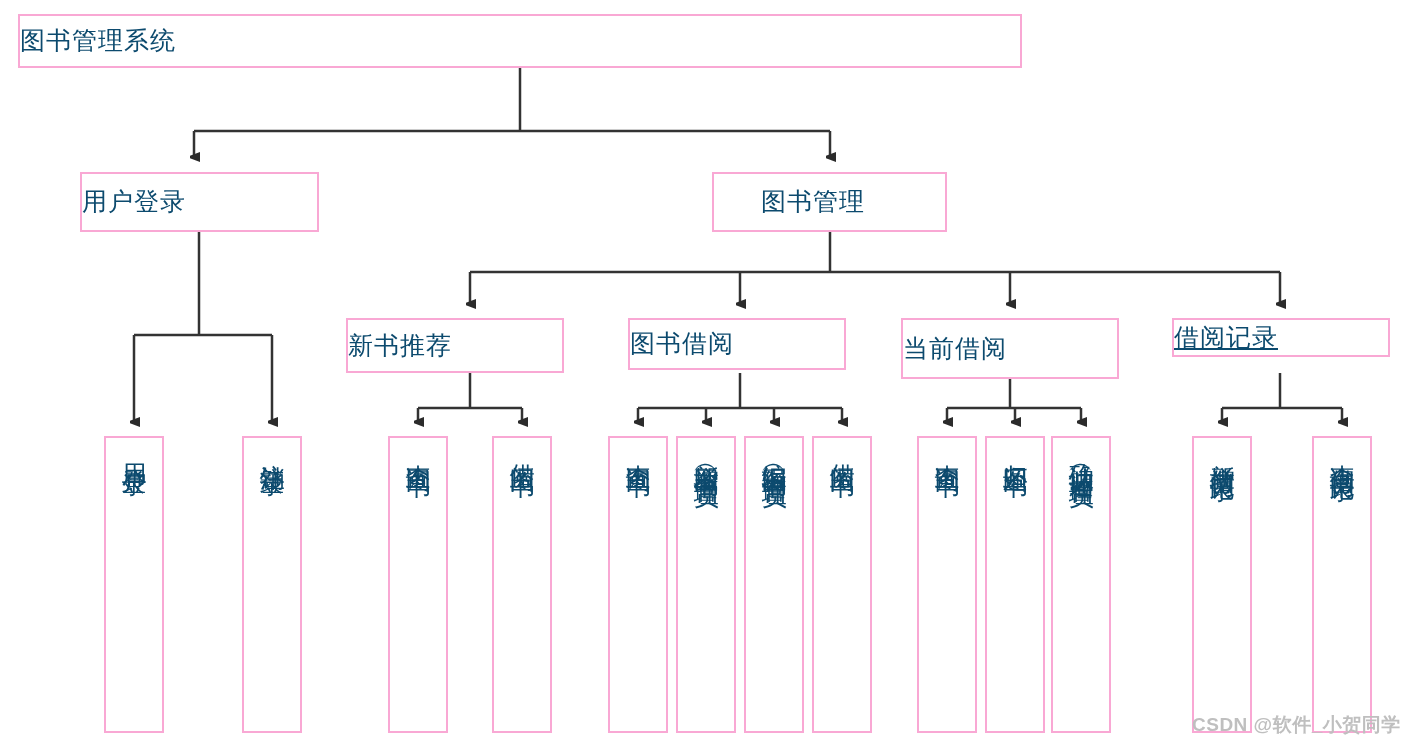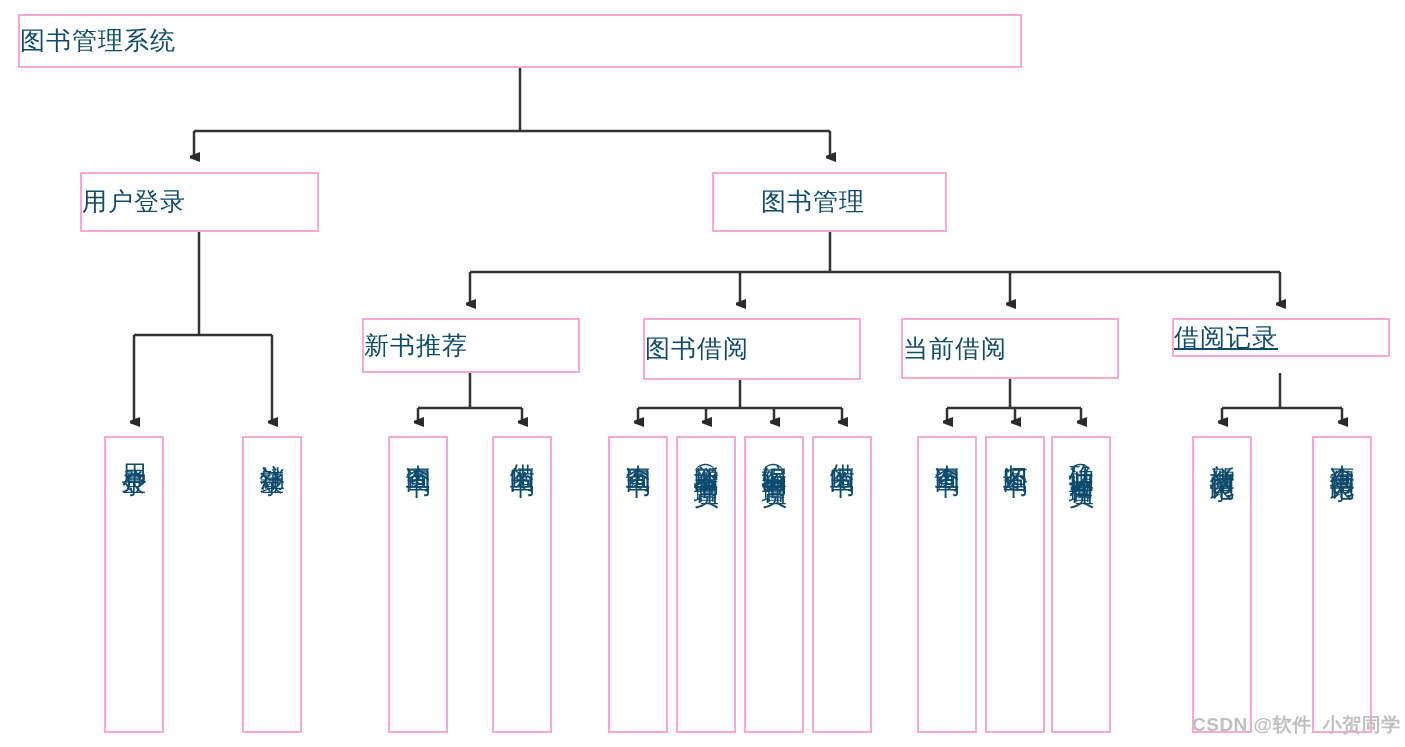--- a/index.html
+++ b/index.html
@@ -121,24 +121,24 @@
     <span class="lbl">图书管理系统</span>
   </div>
 
   <div class="node horiz" style="left:80px; top:172px; width:239px; height:60px;">
     <span class="lbl">用户登录</span>
   </div>
   <div class="node horiz" style="left:712px; top:172px; width:235px; height:60px;padding-left:47px;">
     <span class="lbl">图书管理</span>
   </div>
 
-  <div class="node horiz" style="left:362px; top:318px; width:218px; height:55px;">
+  <div class="node horiz" style="left:346px; top:318px; width:218px; height:55px;">
     <span class="lbl">新书推荐</span>
   </div>
-  <div class="node horiz" style="left:643px; top:318px; width:218px; height:62px;">
+  <div class="node horiz" style="left:628px; top:318px; width:218px; height:52px;">
     <span class="lbl">图书借阅</span>
   </div>
   <div class="node horiz" style="left:901px; top:318px; width:218px; height:61px;">
     <span class="lbl">当前借阅</span>
   </div>
   <div class="node horiz" style="left:1172px; top:318px; width:218px; height:39px;text-decoration:underline;">
     <span class="lbl">借阅记录</span>
   </div>
 
   <div class="node vert" style="left:104px; top:436px; width:60px; height:297px;">

